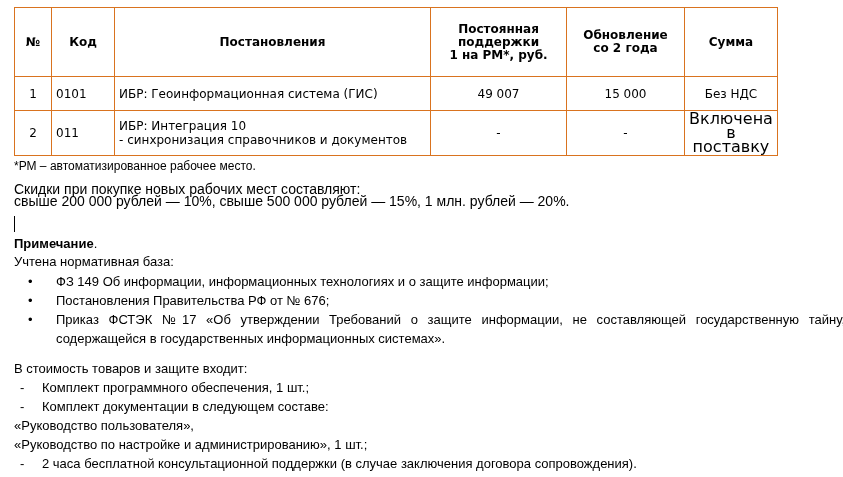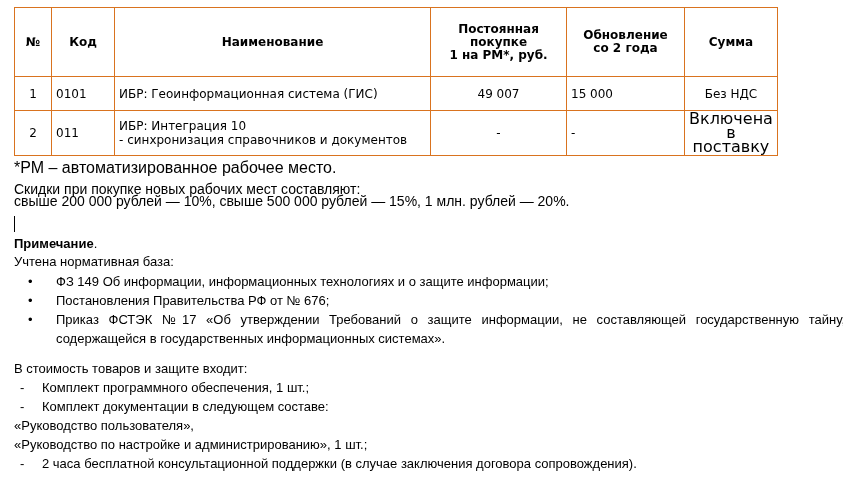--- a/index.html
+++ b/index.html
@@ -7,48 +7,48 @@
          font-family:"DejaVu Sans", sans-serif; color:#000; }
   table.price { position:absolute; left:14px; top:7px; border-collapse:collapse;
                 font-family:"DejaVu Sans", sans-serif; font-size:12px; }
   table.price td, table.price th { border:1.5px solid #d9731f; padding:0 4px; }
   table.price th { font-weight:bold; text-align:center; line-height:13px; height:68px; font-size:12px; }
   table.price td { height:33px; line-height:14px; }
   .c1 { width:28px; text-align:center; }
   .c2 { width:54px; text-align:left; }
   .c3 { width:307px; text-align:left; }
   .c4 { width:127px; text-align:center; }
-  .c5 { width:109px; text-align:left; }
+  .c5 { width:109px; text-align:center; }
   .c6 { width:69px; text-align:center;margin-left:44px; }
   th.c1, th.c2, th.c3 { text-align:center; }
   tr.r2 td { height:44px; }
   td.cell-sum2 { line-height:13px; font-size:16px; }
   .txt { position:absolute; left:14px; font-family:"Liberation Sans", sans-serif; white-space:nowrap; }
-  .big { font-size:16px; }
+  .big { font-size:12px; }
   .mid { font-size:14px; }
   .small { font-size:13px; }
   .cursor { position:absolute; left:14px; top:216px; width:1px; height:16px; background:#000; }
   ul.norms { position:absolute; left:14px; top:272px; margin:0; padding:0 0 0 26px; list-style:none;
              font-family:"Liberation Sans", sans-serif; font-size:13px; width:805px; }
   ul.norms li { position:relative; padding-left:16px; line-height:19px; text-align:justify; }
   ul.norms li::before { content:"•"; position:absolute; left:-12px; top:0; font-size:13px; }
   .dash { position:absolute; font-family:"Liberation Sans", sans-serif; font-size:13px; white-space:nowrap; }
 </style>
 </head>
 <body>
 
 <table class="price">
   <tbody>
       <tr>
     <th class="c1">№</th>
     <th class="c2">Код</th>
-    <th class="c3">Наименование</th>
+    <th class="c3">Постановления</th>
     <th class="c4">
       <span>Постоянная</span><br>
-      <span>покупке</span><br>
+      <span>поддержки</span><br>
       <span>1 на РМ*, руб.</span>
     </th>
     <th class="c5">
       <span>Обновление</span><br>
       <span>со 2 года</span>
     </th>
     <th class="c6">Сумма</th>
   </tr>
   <tr>
     <td class="c1">1</td>

